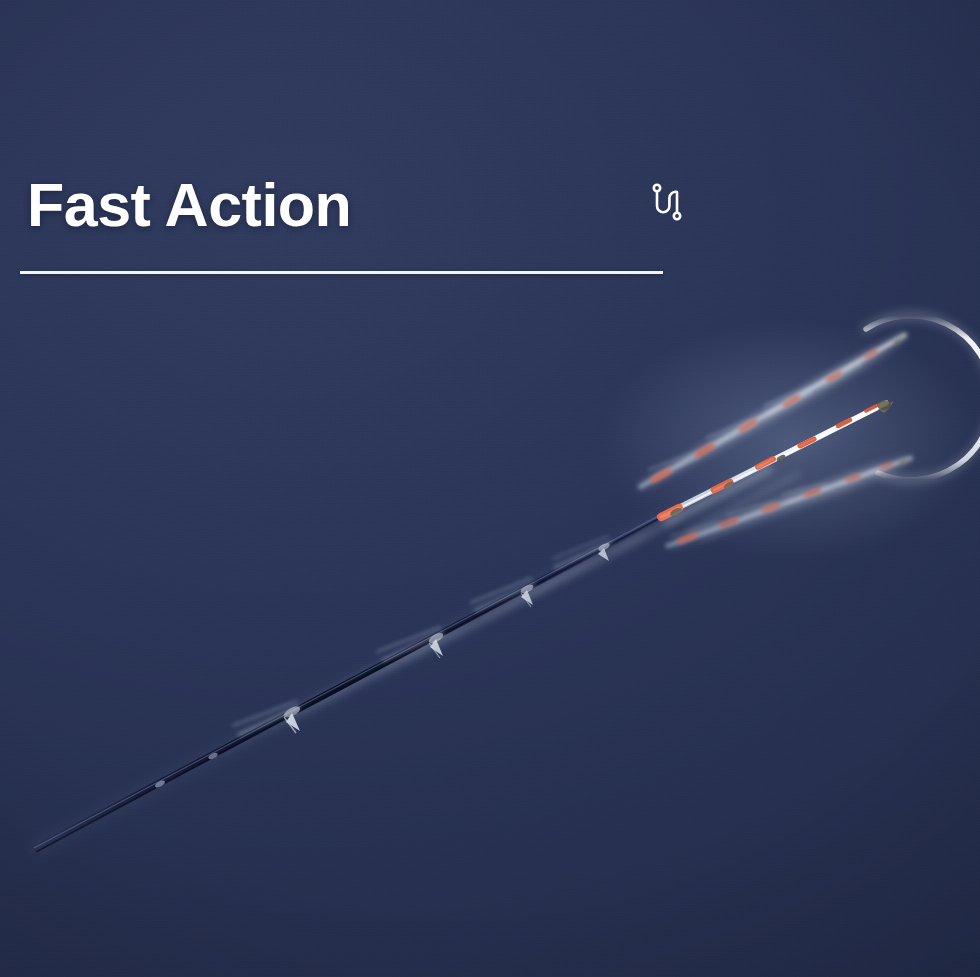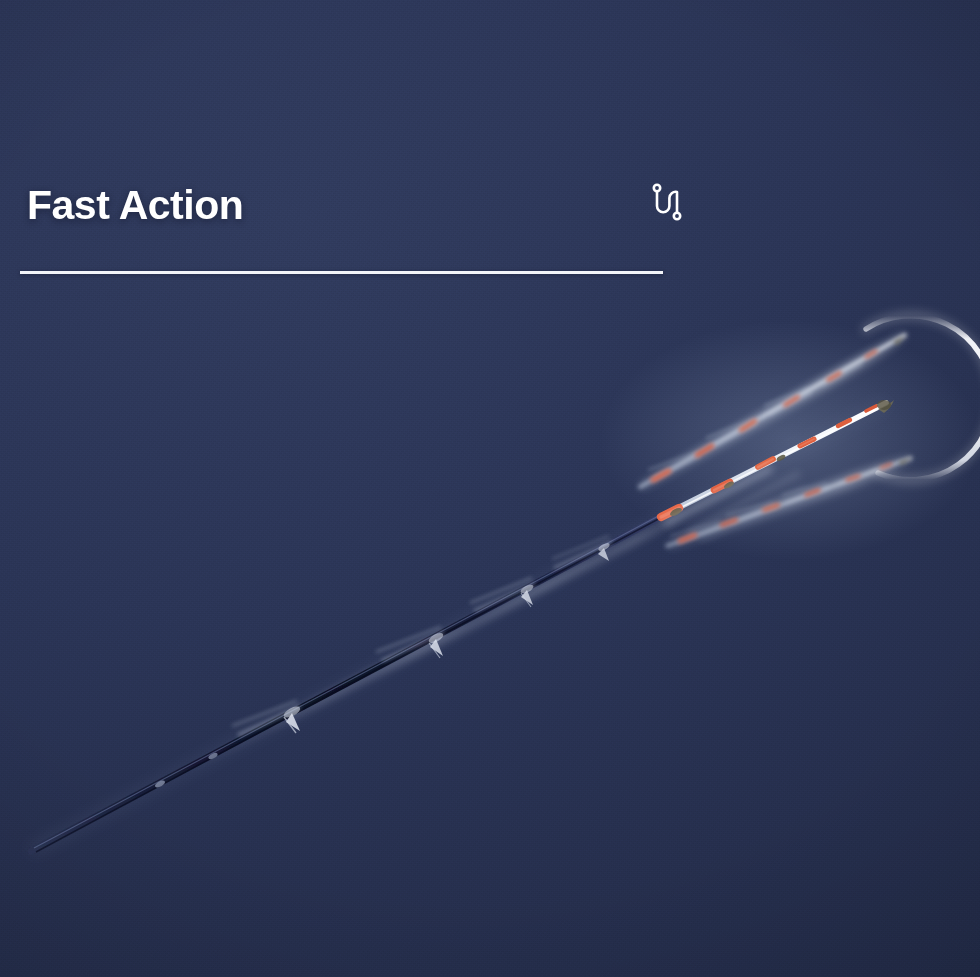--- a/index.html
+++ b/index.html
@@ -52,21 +52,21 @@
   .title-row {
     position: absolute;
     left: 27px;
     top: 166px;
     width: 640px;
     height: 78px;
     display: flex;
     align-items: center;
   }
   .page-title {
-    font-size: 41px;
+    font-size: 61px;
     line-height: 1;
     font-weight: 700;
     color: #ffffff;
     letter-spacing: -0.5px;
     white-space: nowrap;
     text-shadow: 0 2px 7px rgba(10,14,30,.45);
   }
   .flex-icon {
     position: absolute;
     left: 650px;

